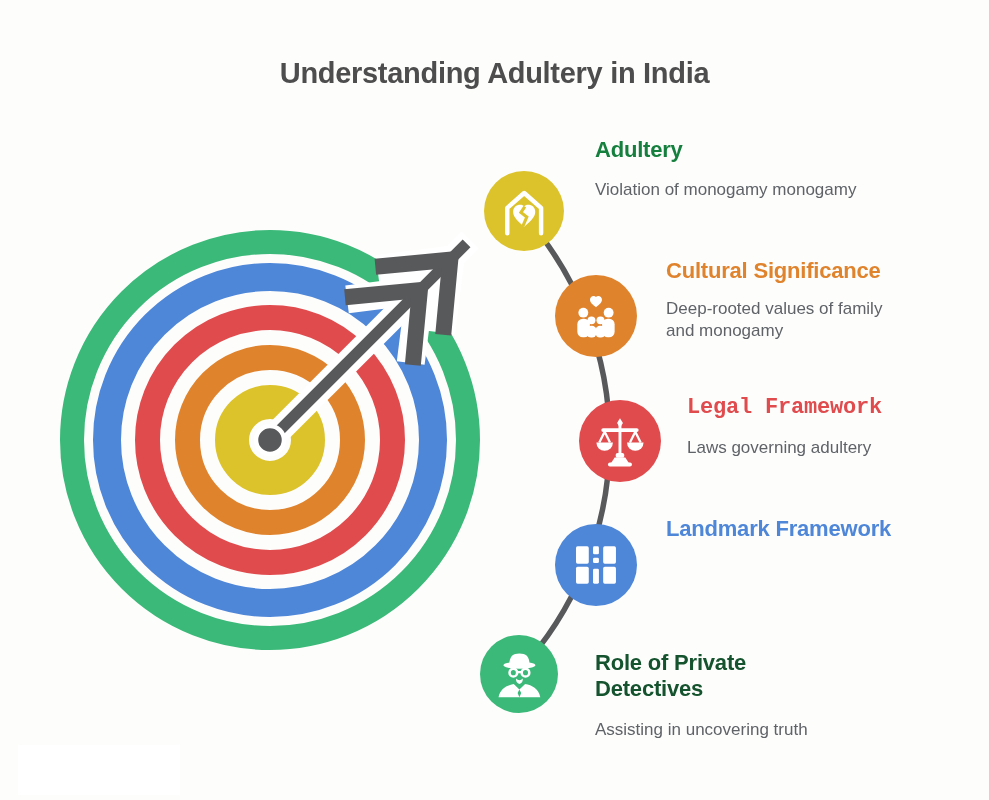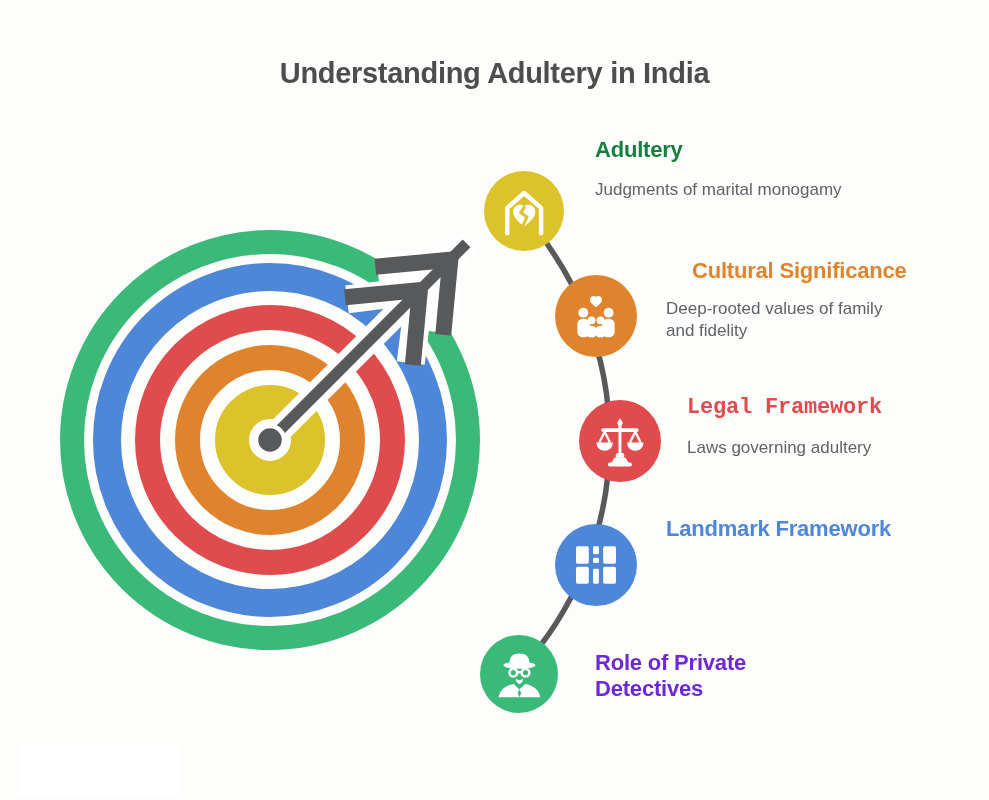--- a/index.html
+++ b/index.html
@@ -21,21 +21,21 @@
   .n3 { left:579px; top:400px; width:82px; height:82px; }
   .n4 { left:555px; top:524px; width:82px; height:82px; }
   .n5 { left:480px; top:635px; width:78px; height:78px; }
   .item-title {
     position:absolute; font-size:22px; font-weight:700; letter-spacing:-0.2px; line-height:1.18;
   }
   .item-desc {
     position:absolute; font-size:17px; color:#5f6368; line-height:1.28;
   }
   .t1h { left:595px; top:137px; }  .t1d { left:595px; top:179px; width:300px; }
-  .t2h { left:692px; top:258px; }  .t2d { left:666px; top:298px; width:240px; }
+  .t2h { left:666px; top:258px; }  .t2d { left:666px; top:298px; width:240px; }
   .t3h { left:687px; top:395px;font-family:Liberation Mono, monospace; }  .t3d { left:687px; top:437px; width:280px; }
   .t4h { left:666px; top:516px; }  .t4d { left:666px; top:556px; width:235px; }
   .t5h { left:595px; top:650px; width:210px; }  .t5d { left:595px; top:719px; width:290px; }
   .watermark-cover {
     position:absolute; left:18px; top:745px; width:162px; height:50px; background:#ffffff;
   }
 </style>
 </head>
 <body>
 
@@ -122,26 +122,27 @@
       <circle cx="19.2" cy="22.6" r="3" fill="none" stroke="#ffffff" stroke-width="2"></circle>
       <circle cx="28.8" cy="22.6" r="3" fill="none" stroke="#ffffff" stroke-width="2"></circle>
       <line x1="22.2" y1="22.2" x2="25.8" y2="22.2" stroke="#ffffff" stroke-width="1.8"></line>
       <path d="M21.3 27.3 Q24 30 26.7 27.3 Q26.7 31 24 31.6 Q21.3 31 21.3 27.3 Z" fill="#ffffff"></path>
       <path d="M7.5 42 C9 35 14 32.6 19.5 31.6 L24 36 L28.5 31.6 C34 32.6 39 35 40.5 42 Z" fill="#ffffff"></path>
       <path d="M24 36 L22.6 38.6 L24 42 L25.4 38.6 Z" fill="#3bb978"></path>
     </svg>
   </div>
 
   <div class="item-title t1h" style="color: #15803d;">Adultery</div>
-  <div class="item-desc  t1d">Judgments of marital monogamy</div>
+  <div class="item-desc  t1d">Violation of monogamy monogamy</div>
 
   <div class="item-title t2h" style="color: rgb(224, 131, 45);">Cultural Significance</div>
-  <div class="item-desc  t2d">Deep-rooted values of family and fidelity</div>
+  <div class="item-desc  t2d">Deep-rooted values of family and monogamy</div>
 
   <div class="item-title t3h" style="color: rgb(224, 75, 78);">Legal Framework</div>
   <div class="item-desc  t3d">Laws governing adultery</div>
 
   <div class="item-title t4h" style="color: rgb(78, 134, 216);">Landmark Framework</div>
 
-  <div class="item-title t5h" style="color: #6d28d9;">Role of Private Detectives</div>
+  <div class="item-title t5h" style="color: #14532d;">Role of Private Detectives</div>
+  <div class="item-desc  t5d">Assisting in uncovering truth</div>
 
   <div class="watermark-cover"></div>
 </div>
 
 </body></html>

